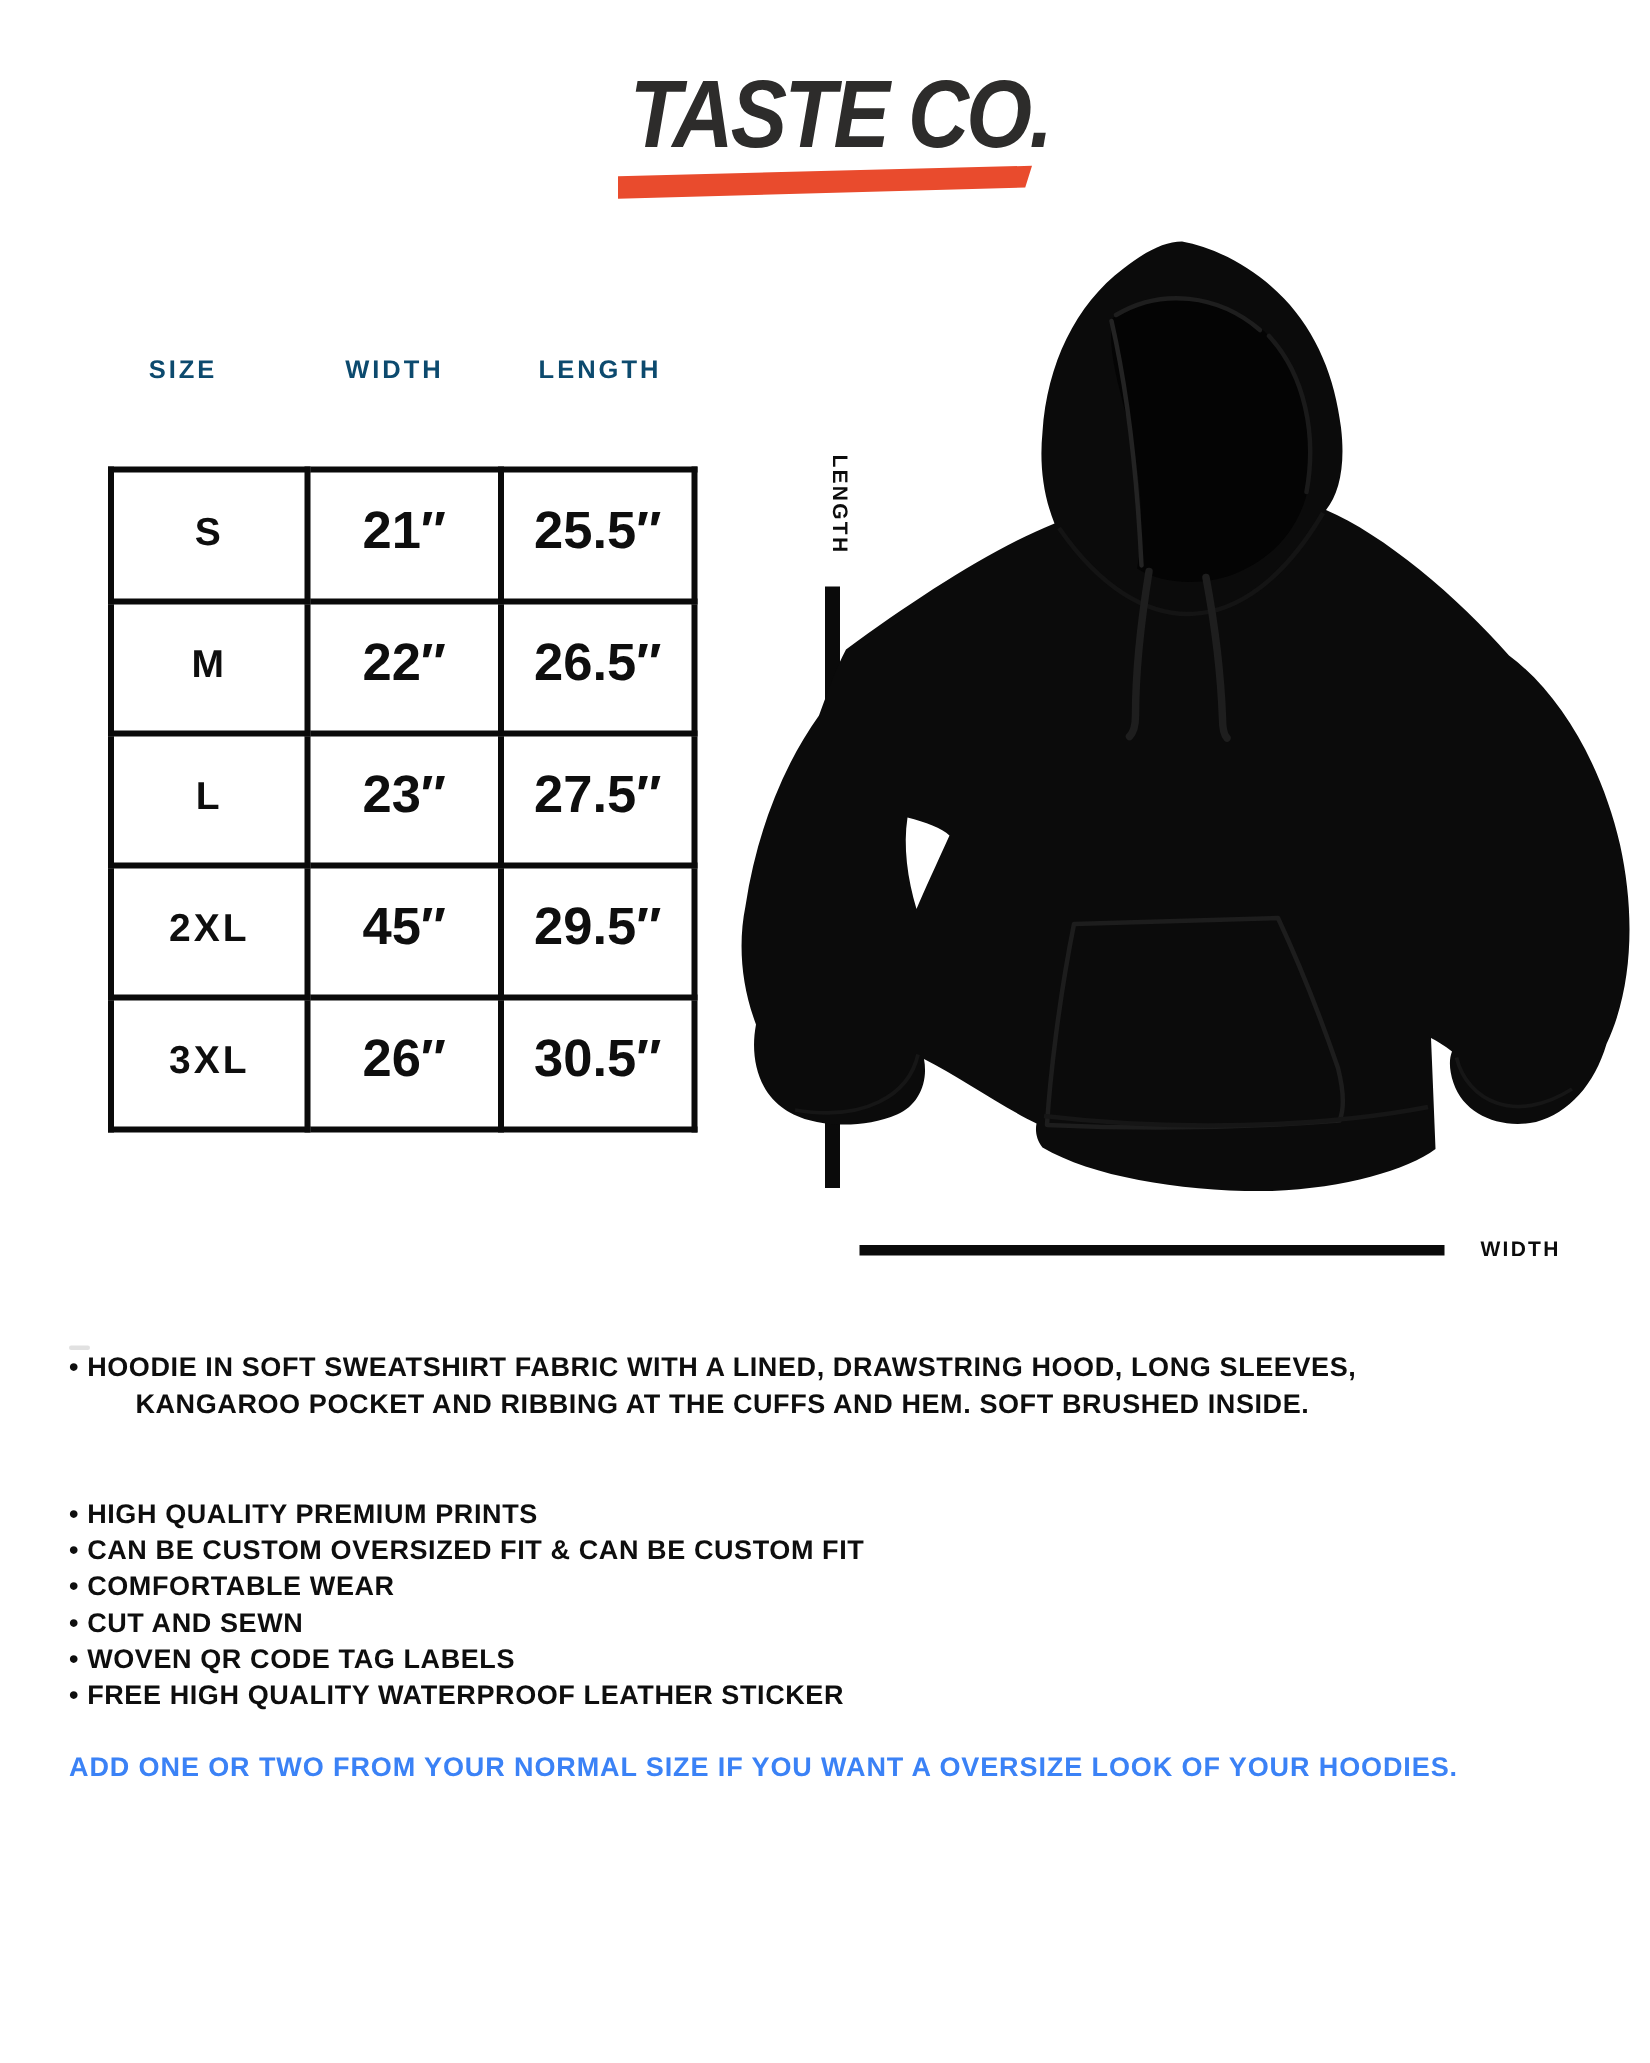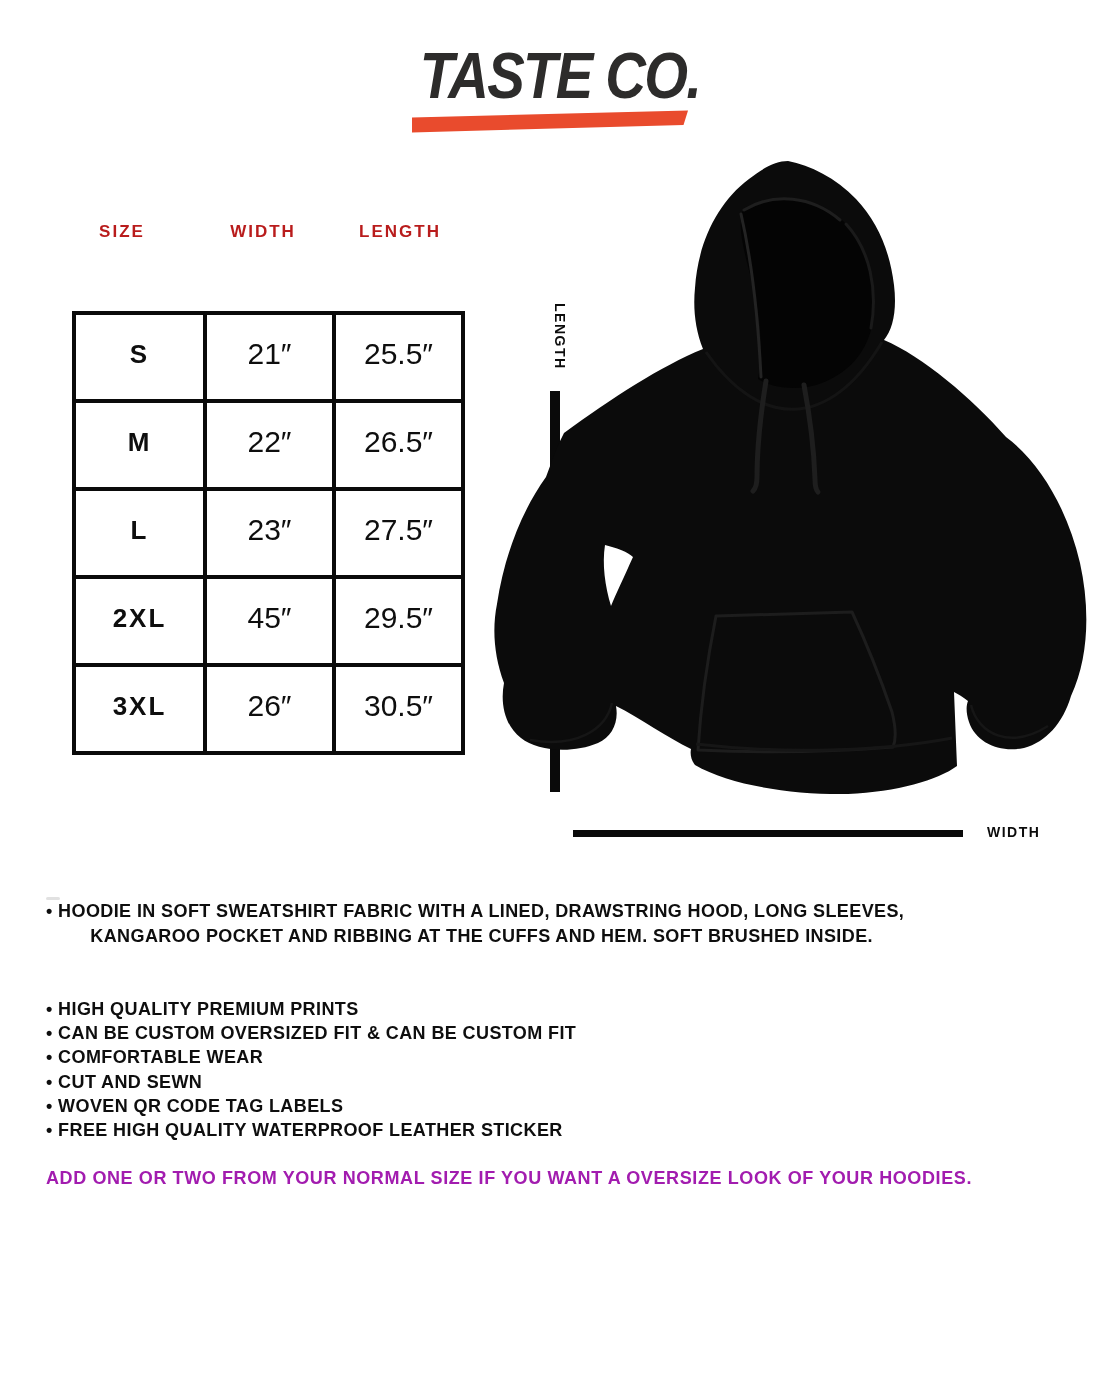--- a/index.html
+++ b/index.html
@@ -6,48 +6,48 @@
   .page{position:relative;width:1100px;height:1375px;background:#ffffff;overflow:hidden;
         font-family:"Liberation Sans",sans-serif;color:#0e0e0e;}
 
   
   .logo{position:absolute;left:560px;top:44px;transform:translateX(-50%) scaleX(0.88);
         transform-origin:center top;font-size:64px;font-weight:bold;font-style:italic;
         letter-spacing:-2px;color:#2d2c2b;white-space:nowrap;line-height:1;}
   .logo-swoosh{position:absolute;left:405px;top:105px;width:295px;height:35px;}
 
   
-  .col-head{position:absolute;top:222px;transform:translateX(-50%);font-size:17px;
-            font-weight:bold;letter-spacing:2px;color:#b91c1c;white-space:nowrap;}
+  .col-head{position:absolute;top:237px;transform:translateX(-50%);font-size:17px;
+            font-weight:bold;letter-spacing:2px;color:#0c4a6e;white-space:nowrap;}
 
   
   table.size-table{position:absolute;left:72px;top:311px;width:389px;height:444px;
                    border-collapse:collapse;table-layout:fixed;}
   table.size-table td{border:4px solid #0a0a0a;text-align:center;vertical-align:middle;
                       height:70px;padding:0 0 6px 0;background:#ffffff;}
   td.size-cell{font-size:26px;font-weight:bold;letter-spacing:2px;}
-  td.num-cell{font-size:30px;font-weight:normal;letter-spacing:0px;}
+  td.num-cell{font-size:35px;font-weight:bold;letter-spacing:0px;}
 
   
   .length-label{position:absolute;left:568px;top:303px;transform:rotate(90deg);
                 transform-origin:0 0;font-size:14px;font-weight:bold;letter-spacing:1.5px;
                 white-space:nowrap;color:#0c0c0c;}
   .length-bar{position:absolute;left:550px;top:391px;width:10px;height:401px;background:#0a0a0a;}
   .width-bar{position:absolute;left:573px;top:830px;width:390px;height:7px;background:#0a0a0a;}
   .width-label{position:absolute;left:987px;top:824px;font-size:14px;font-weight:bold;
                letter-spacing:1.5px;color:#0c0c0c;white-space:nowrap;}
   .hoodie-svg{position:absolute;left:478px;top:153px;width:615px;height:665px;}
 
   
   .feat{font-size:18px;font-weight:bold;letter-spacing:0.4px;color:#0e0e0e;white-space:nowrap;}
   .feat-intro{position:absolute;left:46px;top:899px;line-height:25px;}
   .feat-intro .l2{margin-left:13px;text-align:center;}
   .feat-items{position:absolute;left:46px;top:997px;line-height:24.2px;}
   .sizing-note{position:absolute;left:46px;top:1168px;font-size:18px;font-weight:bold;
-               letter-spacing:0.6px;white-space:nowrap;color:#a21caf;}
+               letter-spacing:0.6px;white-space:nowrap;color:#3b82f6;}
 
   .artifact{position:absolute;left:46px;top:897px;width:14px;height:3px;background:#d9d9d9;
             border-radius:2px;opacity:.8;}
 </style>
 </head>
 <body>
 
 <div class="page">
 
   <div class="logo">TASTE CO.</div>

